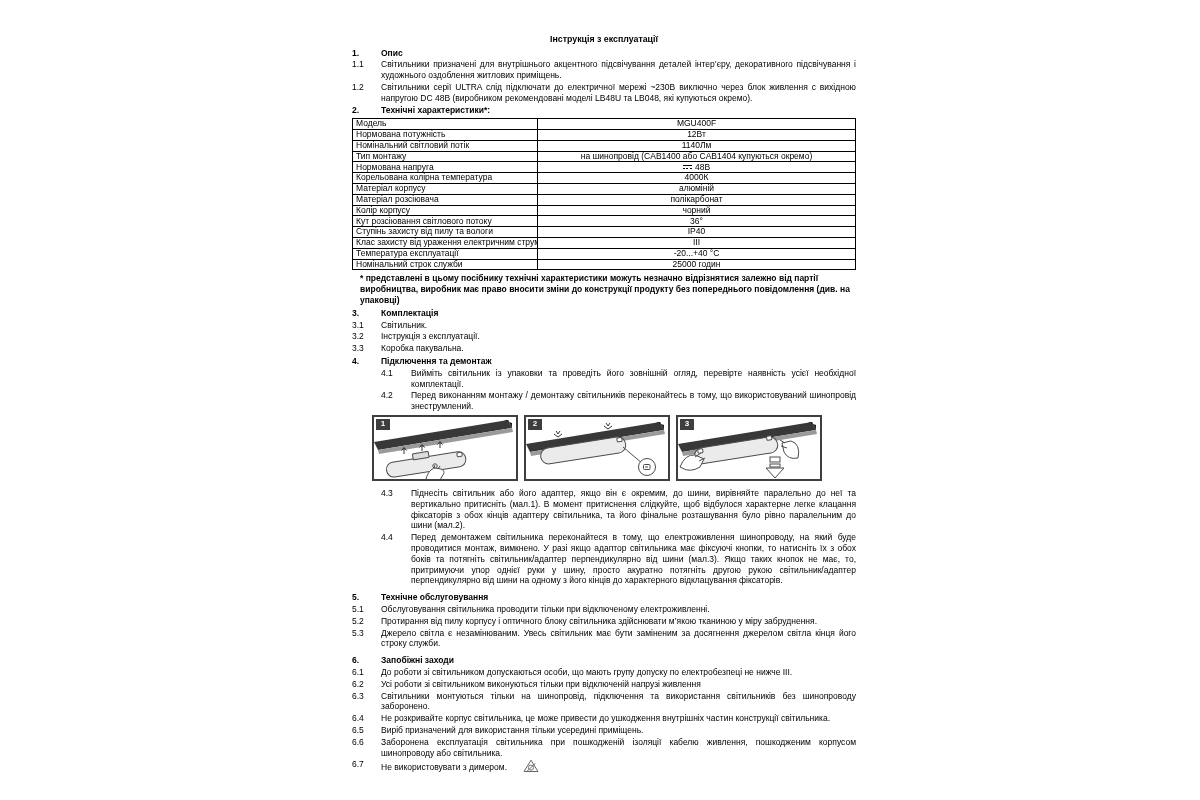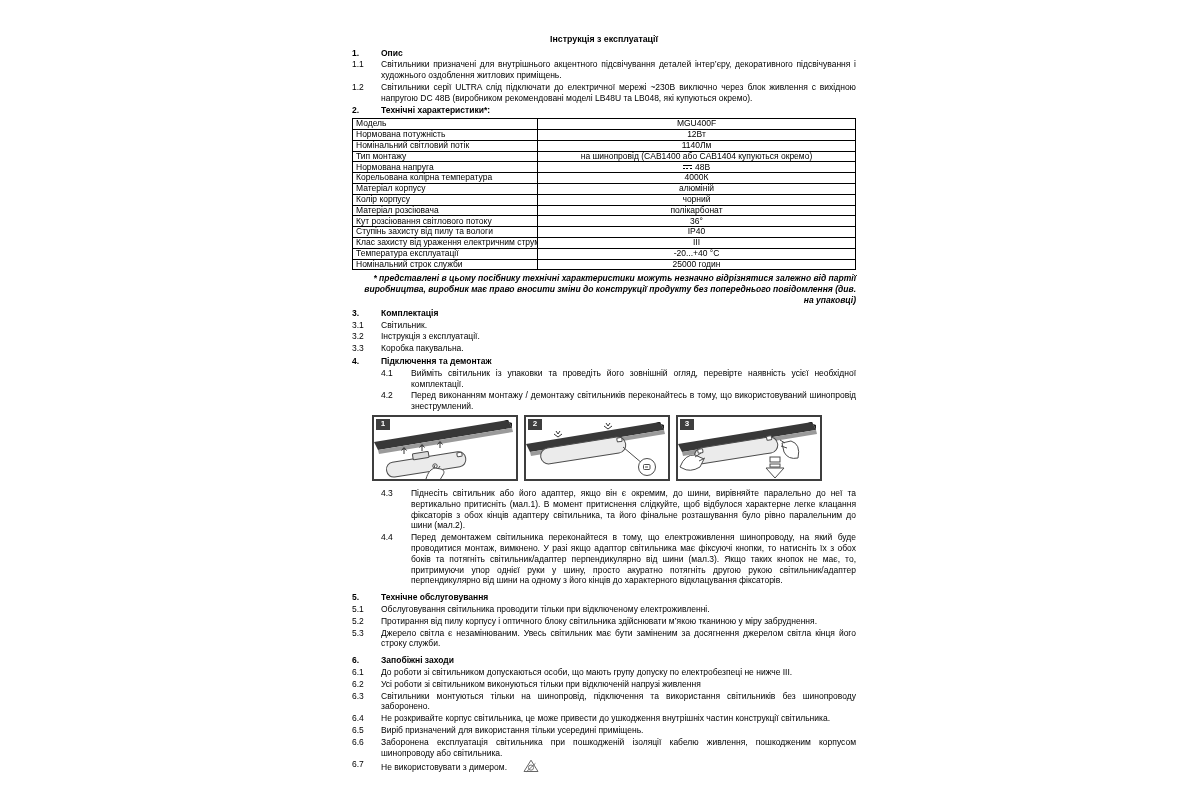--- a/index.html
+++ b/index.html
@@ -15,21 +15,21 @@
   .li .num { flex:0 0 29px; }
   .li .txt { flex:1; text-align:justify; }
   .head { font-weight:700; margin-top:2px; }
   .head .txt { text-align:left; }
   .ind { padding-left:29px; }
   .ind .num { flex:0 0 30px; } .mt6 { margin-top:6px; } .mt7 { margin-top:7px; }
   table.spec { border-collapse:collapse; width:504px; margin-top:2px; table-layout:fixed; }
   .spec td { border:1px solid #000; height:10.8px; padding:0 3px; font-size:8.5px; line-height:9.5px; overflow:hidden; white-space:nowrap; }
   .spec td.lbl { width:185px; }
   .spec td.val { text-align:center; }
-  .note { font-weight:700; font-style:italic; margin:3px 0 1px 8px; text-align:right; }
+  .note { font-weight:700; margin:3px 0 1px 8px; text-align:left; }
   .figs { display:flex; gap:6px; margin:3px 0 0 20px; }
   .fig { position:relative; width:146px; height:66px; border:2px solid #3e3e3e; background:#fff; }
   .fig svg { position:absolute; left:0; top:0; }
   .badge { position:absolute; left:2px; top:2px; width:14px; height:11px; background:#3e3e3e; color:#fff;
            font-size:8px; font-weight:700; display:flex; align-items:center; justify-content:center; z-index:2; }
   .dc-icon { display:inline-block; width:9px; height:7px; position:relative; margin-right:3px; vertical-align:-1px; }
   .dc-icon::before { content:""; position:absolute; left:0; top:1px; width:9px; height:1.2px; background:#000; }
   .dc-icon::after  { content:""; position:absolute; left:0; top:4px; width:9px; height:1.2px;
                      background:repeating-linear-gradient(to right,#000 0,#000 2px,transparent 2px,transparent 3.4px); }
   .dimmer-icon { display:inline-block; margin-left:16px; vertical-align:-3px; }
@@ -83,26 +83,26 @@
         </tr>
         <tr>
           <td class="lbl">Корельована колірна температура</td>
           <td class="val">4000К</td>
         </tr>
         <tr>
           <td class="lbl">Матеріал корпусу</td>
           <td class="val">алюміній</td>
         </tr>
         <tr>
+          <td class="lbl">Матеріал розсіювача</td>
+          <td class="val">полікарбонат</td>
+        </tr>
+        <tr>
           <td class="lbl">Колір корпусу</td>
           <td class="val">чорний</td>
-        </tr>
-        <tr>
-          <td class="lbl">Матеріал розсіювача</td>
-          <td class="val">полікарбонат</td>
         </tr>
         <tr>
           <td class="lbl">Кут розсіювання світлового потоку</td>
           <td class="val">36°</td>
         </tr>
         <tr>
           <td class="lbl">Ступінь захисту від пилу та вологи</td>
           <td class="val">IP40</td>
         </tr>
         <tr>

